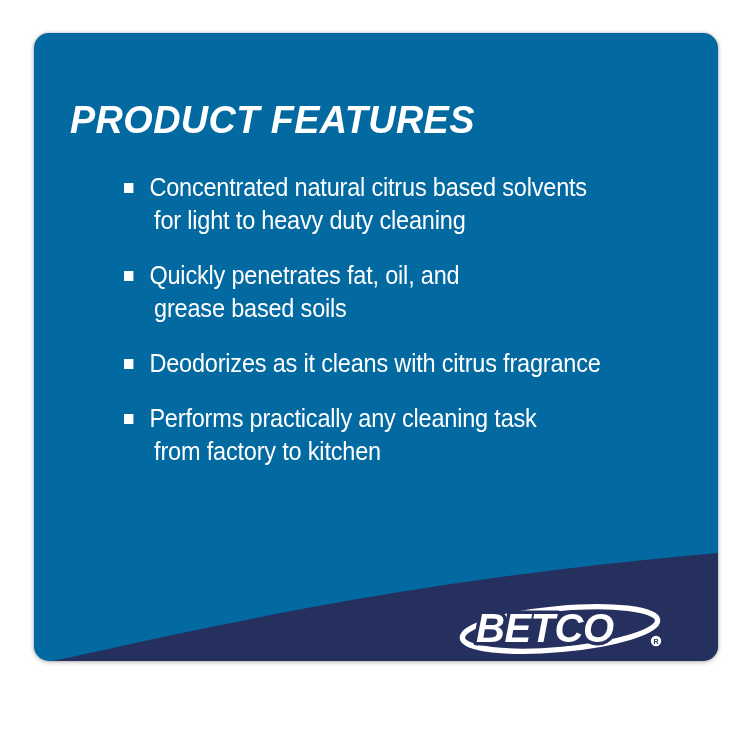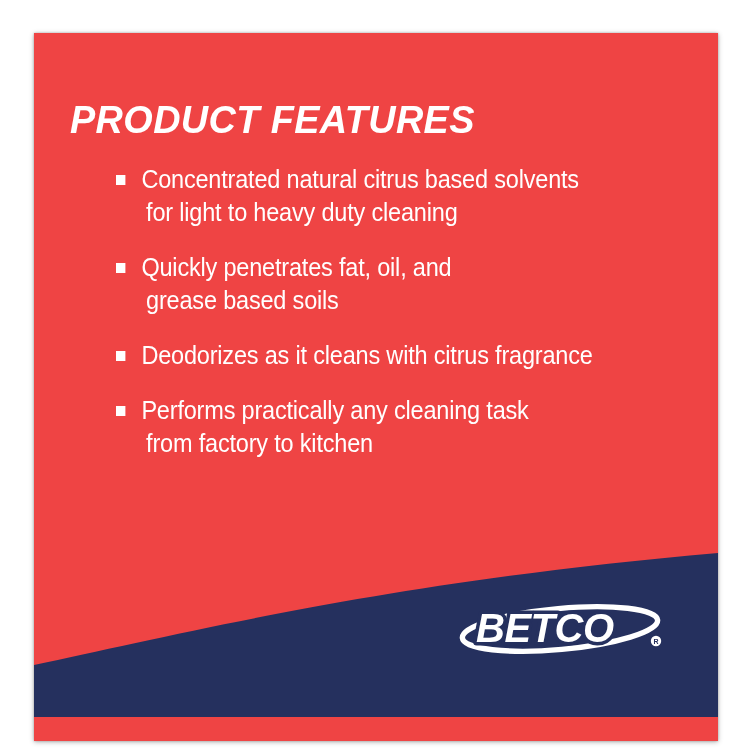--- a/index.html
+++ b/index.html
@@ -21,25 +21,26 @@
     height: 750px;
     background: #ffffff;
   }
 
   
   #panel {
     position: absolute;
     left: 34px;
     top: 33px;
     width: 684px;
-    height: 708px;
-    background: #ef4444;
+    height: 628px;
+    background: #0369a1;
     overflow: hidden;
     box-shadow: 0 1px 5px rgba(0,0,0,0.30),
                 0 0 2px rgba(0,0,0,0.22);
+    border-radius: 15px;
   }
 
   
   #footer-wave {
     position: absolute;
     left: 0;
     top: 0;
     width: 684px;
     height: 684px;
     display: block;
@@ -61,21 +62,21 @@
     transform: scaleX(0.97);
     transform-origin: left center;
   }
 
   
   #features {
     position: absolute;
     left: 78px;
     top: 126px;
     width: 580px;
-    margin: 4px;
+    margin: 12px;
     padding: 0;
     list-style: none;
   }
   .feature {
     position: relative;
     padding-left: 27px;
     margin-bottom: 22px;
     color: #ffffff;
     font-family: "Liberation Sans", sans-serif;
     font-weight: normal;

